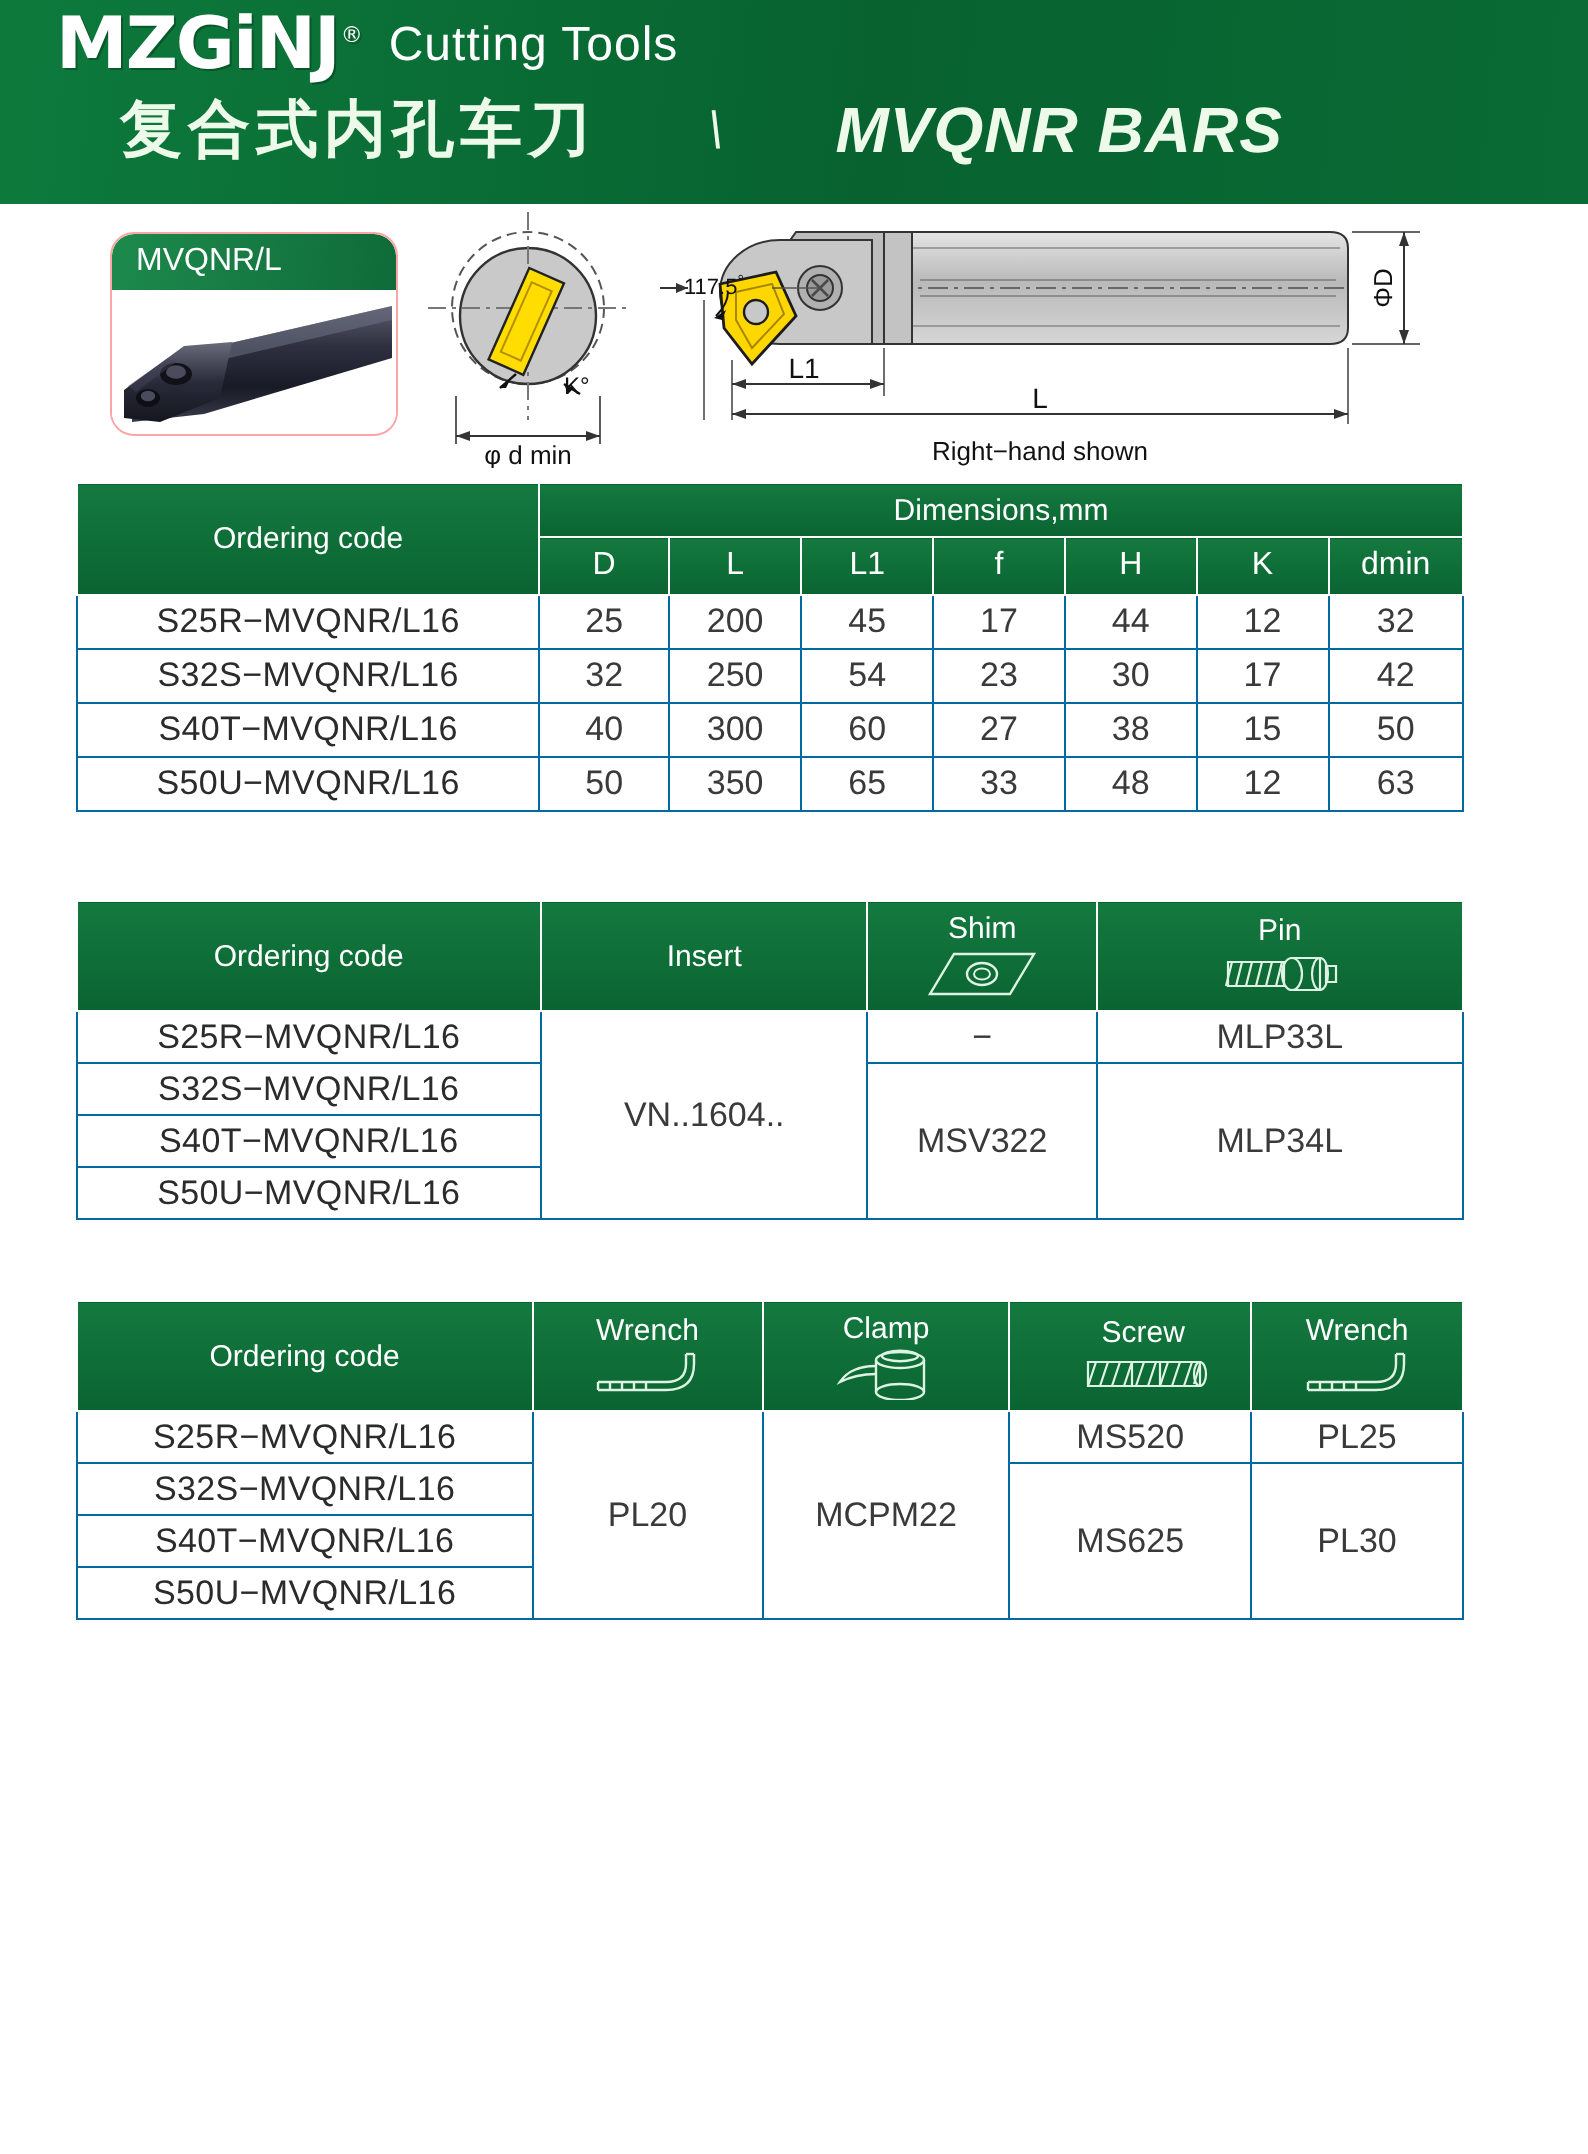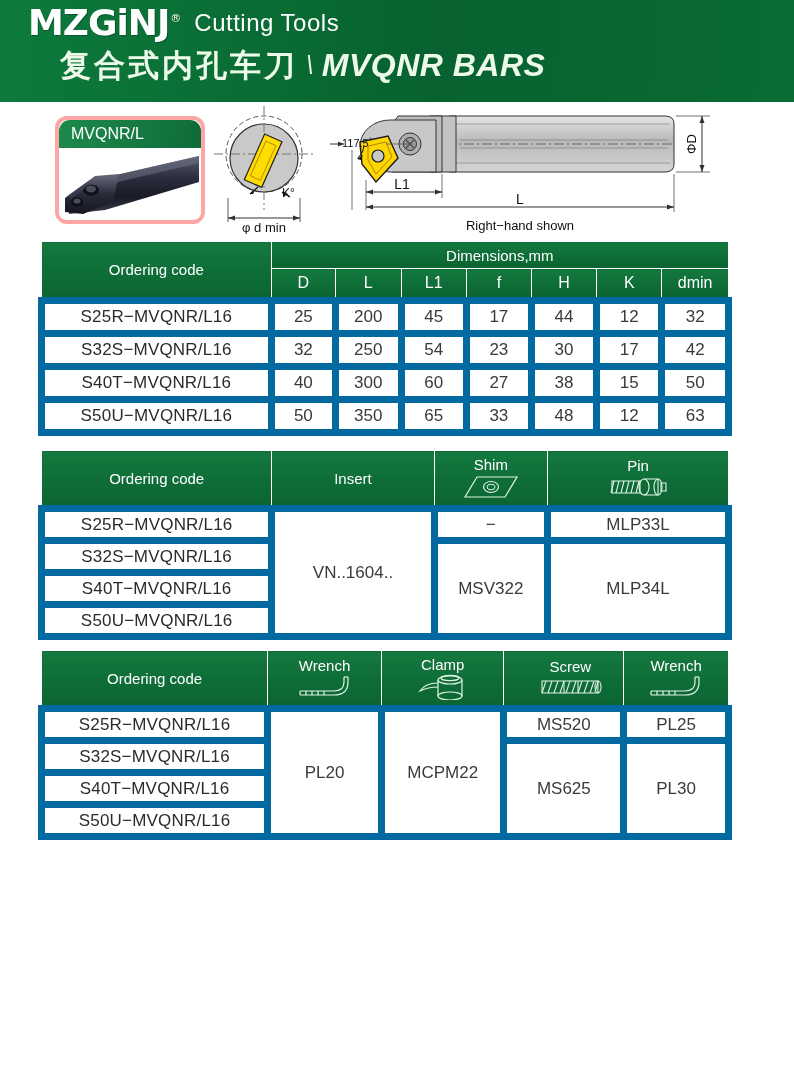--- a/index.html
+++ b/index.html
@@ -25,39 +25,40 @@
   }
   .logo-reg{font-size:11px;vertical-align:super;line-height:11px;margin-left:1px;font-weight:normal;}
   .cutting-tools{
     font-family:"Liberation Sans",sans-serif;
     font-size:24px;color:#ffffff;line-height:42px;margin-left:14px;
     letter-spacing:.5px;
   }
   .banner-row2{
     position:absolute;left:60px;top:46px;display:flex;align-items:flex-start;
     color:#e9f7e4;
+    gap:48px;
   }
   .cn-title{
     font-family:"DejaVu Sans",sans-serif;
     font-size:31px;font-weight:bold;letter-spacing:3px;line-height:38px;
     color:#eefae9;
   }
   .en-title{
     font-family:"Liberation Sans",sans-serif;
     font-style:italic;font-size:32px;font-weight:bold;line-height:38px;
     color:#eefae9;margin-left:2px;letter-spacing:.5px;
   }
 
   
   .drawing{position:absolute;left:0;top:102px;width:794px;height:134px;background:#fff;}
 
   
   .photo-card{
     position:absolute;left:55px;top:14px;width:142px;height:100px;
-    border:4px solid #fca5a5;border-radius:12px;background:#fff;overflow:hidden;
+    border:1px solid #fca5a5;border-radius:12px;background:#fff;overflow:hidden;
   }
   .photo-label{
     position:absolute;left:0;top:0;width:142px;height:28px;
     background:#177a43;
     background-image:linear-gradient(100deg,#1d8a4c 0%,#0f6b39 100%);
     border-top-left-radius:11px;border-top-right-radius:11px;
     color:#fff;font-size:16px;line-height:28px;padding-left:12px;
     box-sizing:border-box;
   }
   .photo-body{position:absolute;left:0;top:28px;width:142px;height:71px;background:#fff;}
@@ -73,21 +74,21 @@
 
   .hdr{
     background:#0b6b34;
     background-image:linear-gradient(180deg,#14793f 0%,#0a6431 100%);
     color:#ffffff;font-weight:normal;text-align:center;
     border:1px solid #ffffff;
   }
   .hdr-main{font-size:15px;}
   .hdr-sub{font-size:16px;}
   .cell{
-    border:7px solid #0369a1;text-align:center;color:#3a3a3a;
+    border:1px solid #0369a1;text-align:center;color:#3a3a3a;
     font-size:17px;background:#fff;
   }
   .cell-code{font-size:17px;color:#2b2b2b;letter-spacing:.2px;}
 
   .icon-h{display:block;margin:1px auto 0;}
   .hdr-stack{display:flex;flex-direction:column;align-items:center;justify-content:center;line-height:16px;}
 </style>
 </head>
 <body>
 

